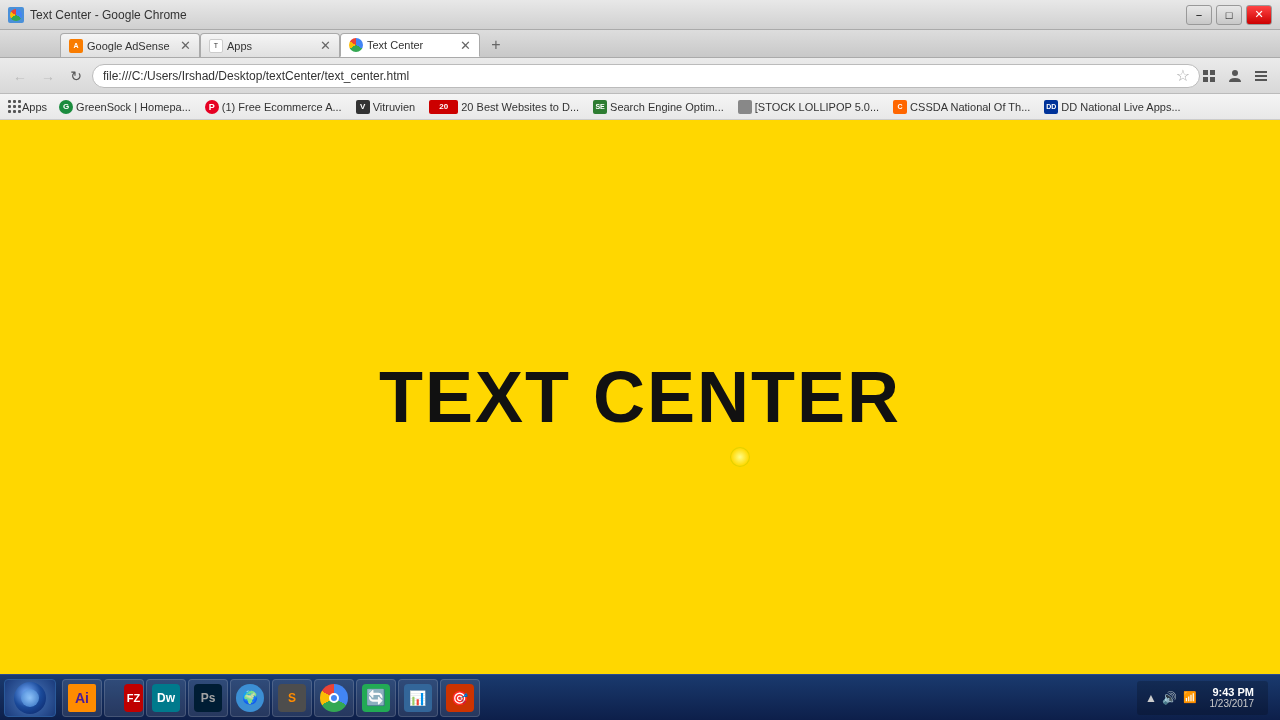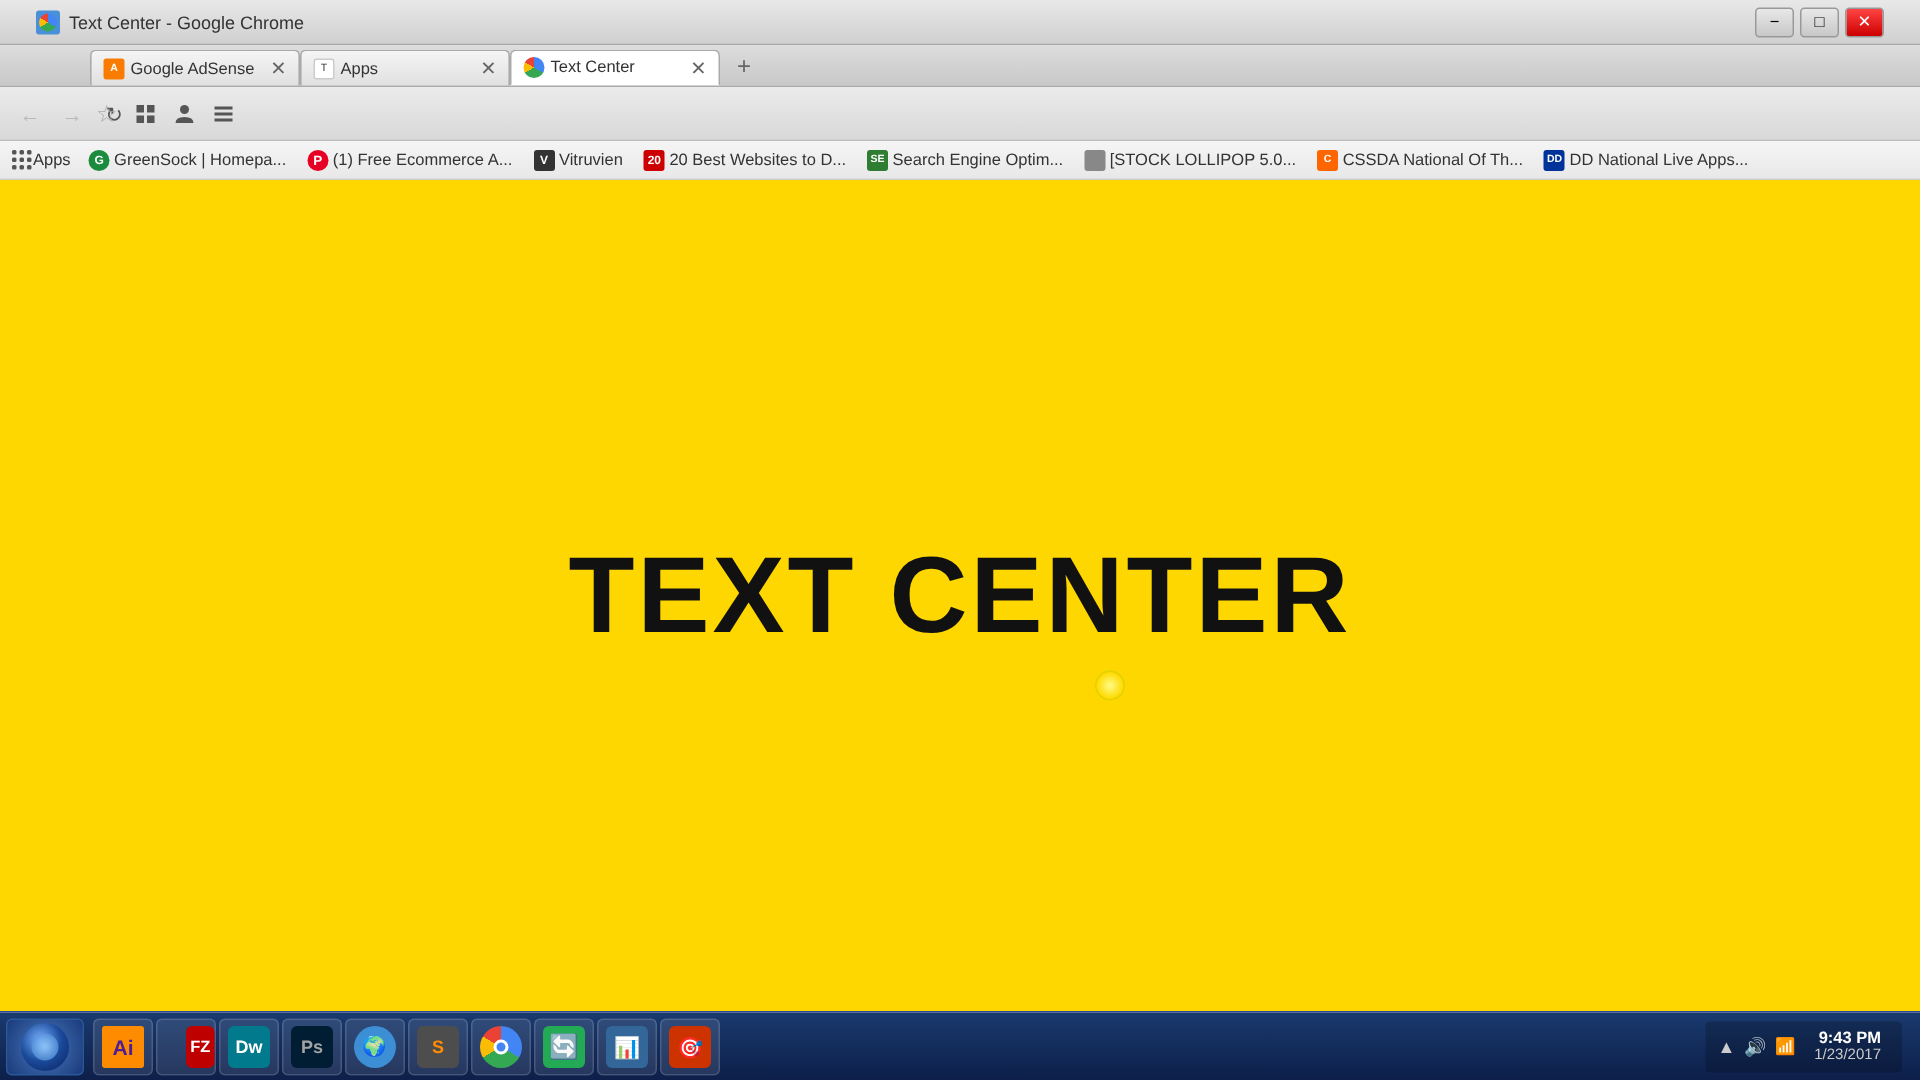--- a/index.html
+++ b/index.html
@@ -8,21 +8,21 @@
     
     .browser-window { width: 1280px; height: 720px; display: flex; flex-direction: column; }
 
     
     .title-bar {
       background: linear-gradient(to bottom, #e8e8e8, #d0d0d0);
       height: 30px;
       display: flex;
       align-items: center;
       justify-content: space-between;
-      padding: 0 24px;
+      padding: 0 8px;
       border-bottom: 1px solid #aaa;
       flex-shrink: 0;
     }
     .title-bar-left { display: flex; align-items: center; gap: 6px; }
     .title-bar-icon { width: 16px; height: 16px; background: #4a90d9; border-radius: 2px; display: flex; align-items: center; justify-content: center; font-size: 10px; color: white; font-weight: bold; }
     .title-bar-title { font-size: 12px; color: #333; }
     .window-controls { display: flex; gap: 4px; }
     .win-btn {
       width: 26px; height: 20px; border: 1px solid #999;
       border-radius: 3px; cursor: pointer; font-size: 11px;
@@ -211,20 +211,21 @@
       <span class="tab-label">Text Center</span>
       <span class="tab-close">✕</span>
     </div>
     <div class="new-tab-btn">+</div>
   </div>
 
   <div class="nav-bar">
     <button class="nav-btn disabled">←</button>
     <button class="nav-btn disabled">→</button>
     <button class="nav-btn">↻</button>
+    <input class="address-bar" type="text" value="file:///C:/Users/Irshad/Desktop/textCenter/text_center.html" style="">
     <span class="star-btn">☆</span>
     <div class="nav-icons">
       <div class="nav-icon-btn" title="Extensions">
         <svg width="16" height="16" viewBox="0 0 16 16">
             <rect x="2" y="2" width="5" height="5" fill="#555"></rect>
             <rect x="9" y="2" width="5" height="5" fill="#555"></rect>
             <rect x="2" y="9" width="5" height="5" fill="#555"></rect>
             <rect x="9" y="9" width="5" height="5" fill="#555"></rect>
           </svg>
       </div>
@@ -266,21 +267,21 @@
     </div>
     <div class="bm-item">
       <div class="bm-favicon" style="width:14px;height:14px;background:#e60023;border-radius:50%;color:white;font-size:9px;font-weight:bold;display:flex;align-items:center;justify-content:center;">P</div>
       <span>(1) Free Ecommerce A...</span>
     </div>
     <div class="bm-item">
       <div class="bm-favicon" style="width:14px;height:14px;background:#333;border-radius:2px;color:white;font-size:8px;font-weight:bold;display:flex;align-items:center;justify-content:center;">V</div>
       <span>Vitruvien</span>
     </div>
     <div class="bm-item">
-      <div class="bm-favicon" style="width:14px;height:14px;background:#c00;border-radius:2px;color:white;font-size:8px;font-weight:bold;display:flex;align-items:center;justify-content:center;">20</div>
+      <div class="bm-favicon" style="width:29px;height:14px;background:#c00;border-radius:2px;color:white;font-size:8px;font-weight:bold;display:flex;align-items:center;justify-content:center;">20</div>
       <span>20 Best Websites to D...</span>
     </div>
     <div class="bm-item">
       <div class="bm-favicon" style="width:14px;height:14px;background:#2e7d32;border-radius:2px;color:white;font-size:7px;font-weight:bold;display:flex;align-items:center;justify-content:center;">SE</div>
       <span>Search Engine Optim...</span>
     </div>
     <div class="bm-item">
       <div class="generic-favicon bm-favicon"></div>
       <span>[STOCK LOLLIPOP 5.0...</span>
     </div>

